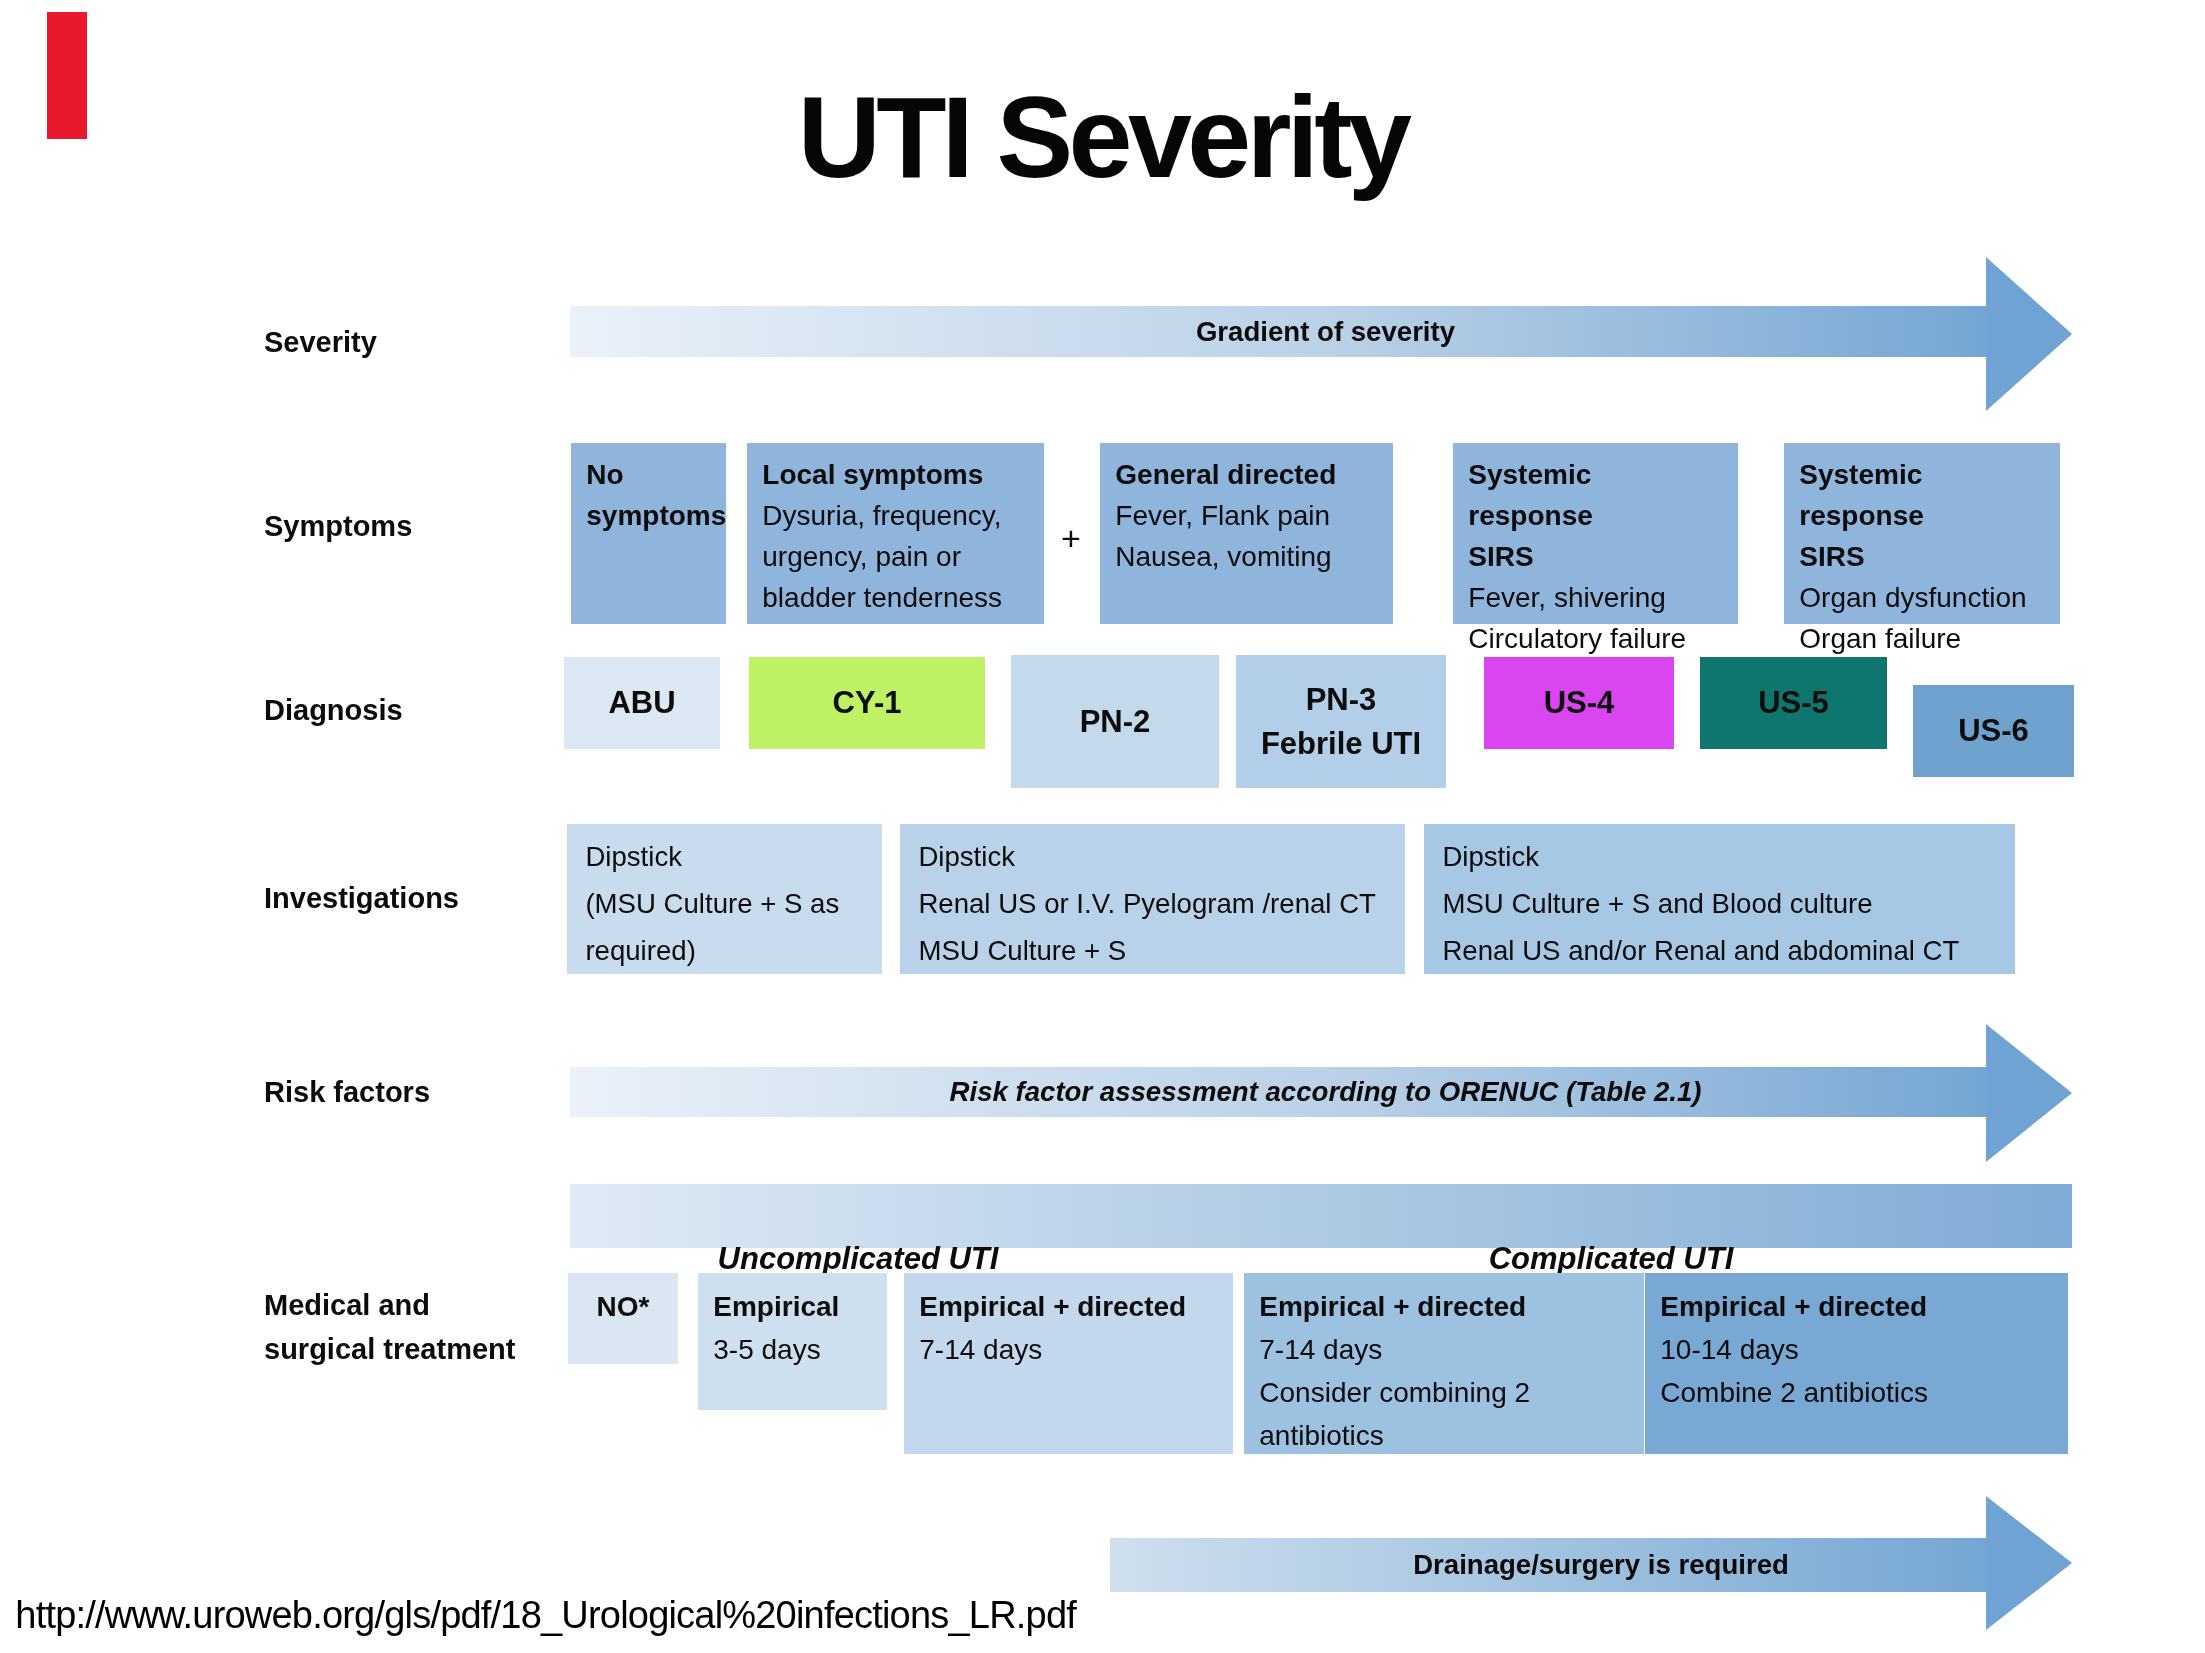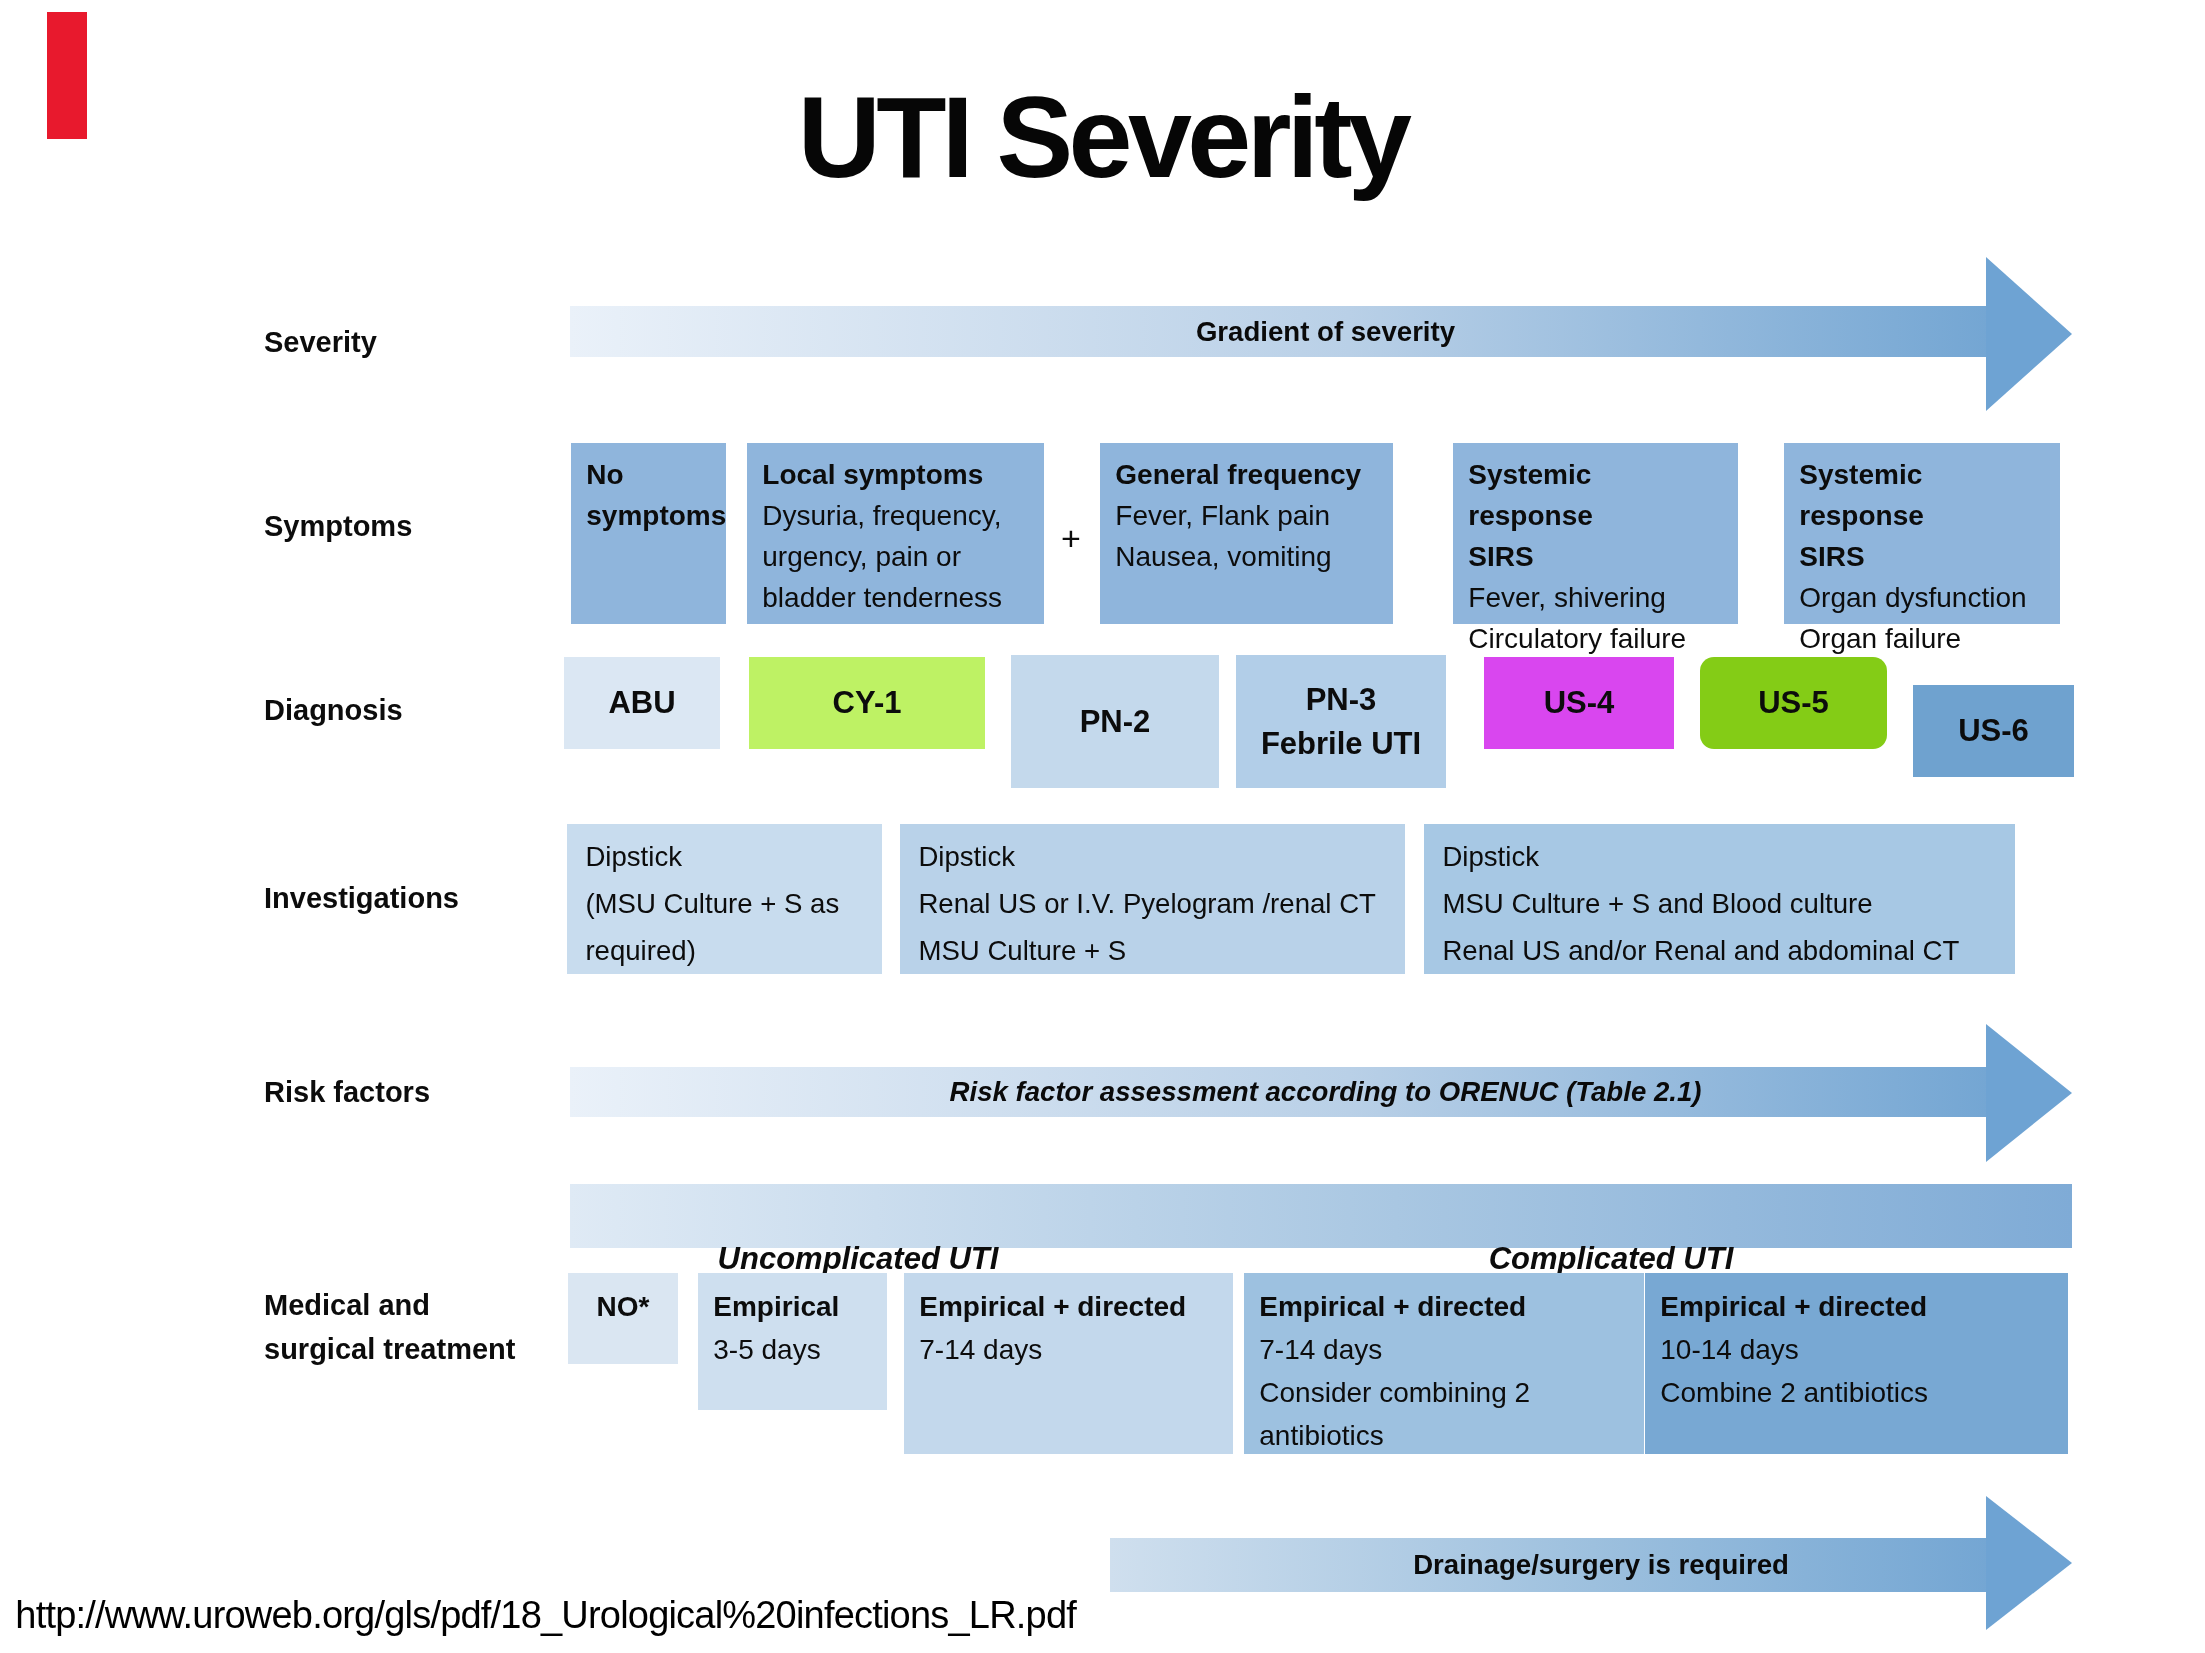--- a/index.html
+++ b/index.html
@@ -118,21 +118,21 @@
     <div class="h">symptoms</div>
   </div>
   <div class="abs sbox s2">
     <div class="h">Local symptoms</div>
     <div>Dysuria, frequency,</div>
     <div>urgency, pain or</div>
     <div>bladder tenderness</div>
   </div>
   <div class="abs plus">+</div>
   <div class="abs sbox s3">
-    <div class="h">General frequency</div>
+    <div class="h">General directed</div>
     <div>Fever, Flank pain</div>
     <div>Nausea, vomiting</div>
   </div>
   <div class="abs sbox s4">
     <div class="h">Systemic response</div>
     <div class="h">SIRS</div>
     <div>Fever, shivering</div>
     <div>Circulatory failure</div>
   </div>
   <div class="abs sbox s5">
@@ -153,21 +153,21 @@
   </div>
   <div class="abs dbox d-tall d4" style="background: rgb(178, 206, 232);">
     <span>
       <div>PN-3</div>
       <div>Febrile UTI</div>
     </span>
   </div>
   <div class="abs dbox d-short d5" style="background: #d946ef;">
     <span>US-4</span>
   </div>
-  <div class="abs dbox d-short d6" style="background: #84cc16; border-radius: 14px;">
+  <div class="abs dbox d-short d6" style="background: #0f766e;">
     <span>US-5</span>
   </div>
   <div class="abs dbox d-short d7" style="background: rgb(111, 162, 207); margin-top: 28px;">
     <span>US-6</span>
   </div>
 
   <div class="abs ibox i1" style="background: rgb(200, 220, 238);">
     <div>Dipstick</div>
     <div>(MSU Culture + S as</div>
     <div>required)</div>

